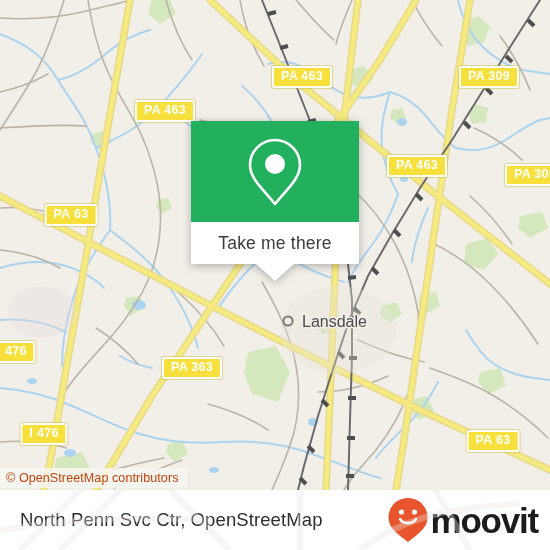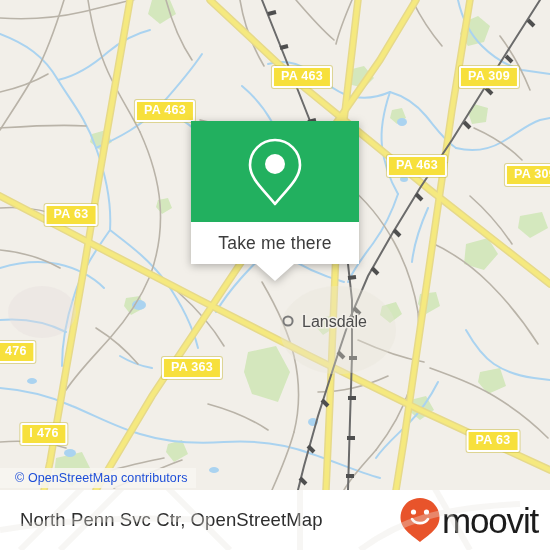--- a/index.html
+++ b/index.html
@@ -35,23 +35,23 @@
     display: block;
   }
 
   
   .attribution {
     position: absolute;
     left: 0;
     top: 468px;
     height: 20px;
     line-height: 20px;
-    padding: 0 8px 0 15px;
+    padding: 0 8px 0 6px;
     background: rgba(248, 246, 241, 0.86);
-    color: #1d4ed8;
+    color: #c2410c;
     font-size: 12.5px;
     letter-spacing: 0.1px;
     white-space: nowrap;
     z-index: 40;
   }
 
   
   .callout {
     position: absolute;
     left: 191px;
@@ -117,21 +117,21 @@
     white-space: nowrap;
   }
   .brand {
     display: flex;
     align-items: center;
     margin-right: 12px;
   }
   .brand-word {
     color: #1c1c1c;
     font-size: 35px;
-    font-weight: normal;
+    font-weight: bold;
     letter-spacing: -1.2px;
     margin-left: 1px;
     line-height: 1;
     text-align: center;
   }
   
   .footer-wm {
     position: absolute;
     left: 0; top: 0;
     width: 550px; height: 60px;

